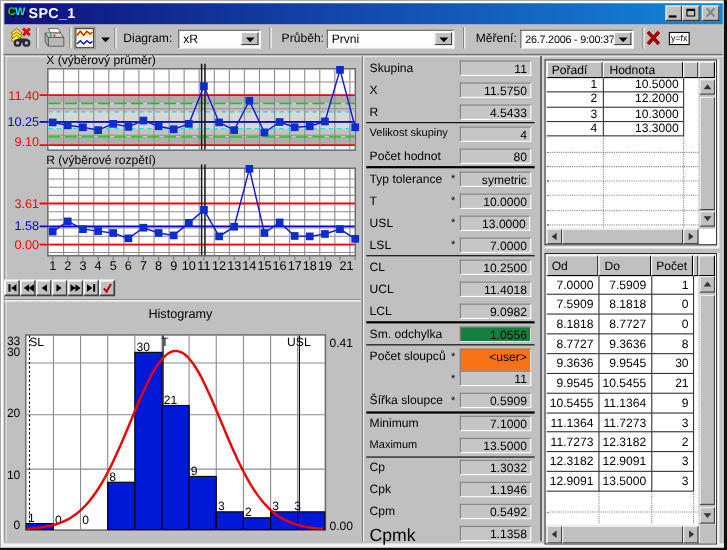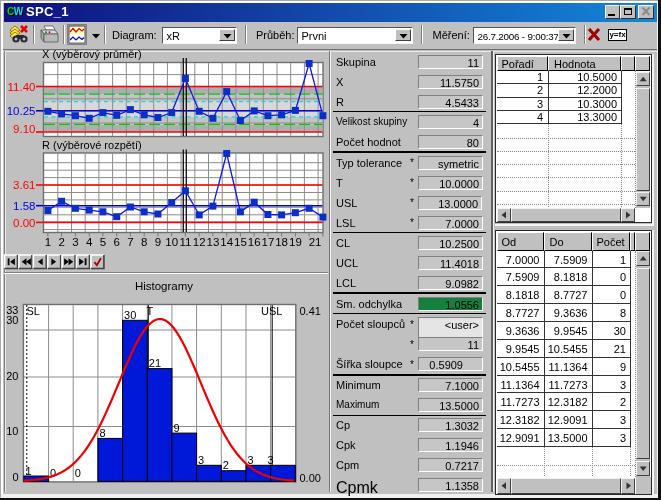--- a/index.html
+++ b/index.html
@@ -82,21 +82,21 @@
     <div style="position:absolute;left:421.5px;top:25px;width:1px;height:19px;background:#fff"></div>
     <div style="position:absolute;left:432.5px;top:29px;font-size:11px">Měření:</div>
     <div style="position:absolute;left:472.5px;top:26.5px;width:103px;height:17px;box-sizing:border-box;background:#fff;border-top:1.6px solid #555;border-left:1.6px solid #555;border-bottom:1.6px solid #f8f8f8;border-right:1.6px solid #f8f8f8;font-size:11px;padding:2px 0 0 4px"><span style="font-size:9.8px;letter-spacing:-0.2px">26.7.2006 - 9:00:37</span><div style="position:absolute;right:1px;top:1px;width:16px;height:12px;background:#c0c0c0;border-top:1.4px solid #fff;border-left:1.4px solid #fff;border-bottom:1.4px solid #404040;border-right:1.4px solid #404040;box-sizing:border-box"></div><svg style="position:absolute;right:4px;top:5.0px" width="9" height="6" viewBox="0 0 9 6">
         <polygon points="0.5,1 8.5,1 4.5,5.5" fill="#000"></polygon>
       </svg></div>
     <div style="position:absolute;left:583.5px;top:25px;width:1px;height:19px;background:#808080"></div>
     <div style="position:absolute;left:584.5px;top:25px;width:1px;height:19px;background:#fff"></div>
     <svg style="position:absolute;left:587px;top:27px" width="14" height="15" viewBox="0 0 14 15">
 <path d="M2 2 L12 13 M12 2 L2 13" stroke="#a40000" stroke-width="3.2"></path>
 </svg>
-    <div style="position:absolute;left:608px;top:28.5px;width:19px;height:12px;box-sizing:border-box;background:#fff;border:1px solid #000;font-size:8px;font-weight:bold;text-align:center;line-height:10px">y=fx</div>
+    <div style="position:absolute;left:608px;top:28.5px;width:19px;height:12px;box-sizing:border-box;background:#fff;border:1px solid #000;font-size:8px;font-weight:normal;text-align:center;line-height:10px">y=fx</div>
 <div style="position:absolute;left:3px;top:49.3px;width:654px;height:1.2px;background:#6e6e6e"></div>
     <div style="position:absolute;left:3px;top:50.5px;width:654px;height:1px;background:#e8e8e8"></div>
     <div style="position:absolute;left:4px;top:51px;width:1.3px;height:441px;background:#828282"></div>
     <div style="position:absolute;left:5.3px;top:51px;width:1px;height:441px;background:#e8e8e8"></div>
     <div style="position:absolute;left:328.5px;top:51px;width:1.5px;height:441px;background:#787878"></div>
     <div style="position:absolute;left:330px;top:51px;width:1.2px;height:441px;background:#f2f2f2"></div>
     <div style="position:absolute;left:491.2px;top:51px;width:2px;height:441px;background:#606060"></div>
     <div style="position:absolute;left:493.2px;top:51px;width:1px;height:441px;background:#f2f2f2"></div>
 <svg style="position:absolute;left:0;top:50px" width="332" height="443" viewBox="0 50 332 443">
       <g font-family="Liberation Sans, sans-serif">
@@ -390,38 +390,38 @@
     <div style="position:absolute;left:336px;top:257px;width:80px;height:12px;font-size:11px;white-space:nowrap">UCL</div>
     <div style="position:absolute;left:418px;top:256px;width:65px;height:14px;box-sizing:border-box;background:#c6c6c6;border-top:1px solid #808080;border-left:1px solid #808080;border-bottom:1px solid #fff;border-right:1px solid #fff;font-size:11px;text-align:right;padding:1px 3px 0 0;white-space:nowrap">11.4018</div>
     <div style="position:absolute;left:336px;top:277px;width:80px;height:12px;font-size:11px;white-space:nowrap">LCL</div>
     <div style="position:absolute;left:418px;top:276px;width:65px;height:14px;box-sizing:border-box;background:#c6c6c6;border-top:1px solid #808080;border-left:1px solid #808080;border-bottom:1px solid #fff;border-right:1px solid #fff;font-size:11px;text-align:right;padding:1px 3px 0 0;white-space:nowrap">9.0982</div>
     <div style="position:absolute;left:333px;top:292px;width:153px;height:1.6px;background:#000"></div>
     <div style="position:absolute;left:336px;top:297.5px;width:80px;height:12px;font-size:11px;white-space:nowrap">Sm. odchylka</div>
     <div style="position:absolute;left:418px;top:296.5px;width:65px;height:14px;box-sizing:border-box;background:#15803d;border-top:1px solid #808080;border-left:1px solid #808080;border-bottom:1px solid #fff;border-right:1px solid #fff;font-size:11px;text-align:right;padding:1px 3px 0 0;white-space:nowrap">1.0556</div>
     <div style="position:absolute;left:333px;top:312.7px;width:153px;height:1.6px;background:#000"></div>
     <div style="position:absolute;left:336px;top:318px;width:80px;height:12px;font-size:11px;white-space:nowrap">Počet sloupců</div>
     <div style="position:absolute;left:410px;top:318.5px;width:8px;height:12px;font-size:10px">*</div>
-    <div style="position:absolute;left:418px;top:317px;width:65px;height:26px;box-sizing:border-box;background:#e5e5e5;border-top:1px solid #808080;border-left:1px solid #808080;border-bottom:1px solid #fff;border-right:1px solid #fff;font-size:11px;text-align:right;padding:1px 3px 0 0;white-space:nowrap">&lt;user&gt;</div>
+    <div style="position:absolute;left:418px;top:317px;width:65px;height:26px;box-sizing:border-box;background:#f97316;border-top:1px solid #808080;border-left:1px solid #808080;border-bottom:1px solid #fff;border-right:1px solid #fff;font-size:11px;text-align:right;padding:1px 3px 0 0;white-space:nowrap">&lt;user&gt;</div>
     <div style="position:absolute;left:410px;top:338.5px;width:8px;height:12px;font-size:10px">*</div>
     <div style="position:absolute;left:418px;top:337px;width:65px;height:14px;box-sizing:border-box;background:#c6c6c6;border-top:1px solid #808080;border-left:1px solid #808080;border-bottom:1px solid #fff;border-right:1px solid #fff;font-size:11px;text-align:right;padding:1px 3px 0 0;white-space:nowrap">11</div>
     <div style="position:absolute;left:336px;top:358px;width:80px;height:12px;font-size:11px;white-space:nowrap">Šířka sloupce</div>
     <div style="position:absolute;left:410px;top:358.5px;width:8px;height:12px;font-size:10px">*</div>
-    <div style="position:absolute;left:418px;top:357px;width:65px;height:14px;box-sizing:border-box;background:#c6c6c6;border-top:1px solid #808080;border-left:1px solid #808080;border-bottom:1px solid #fff;border-right:1px solid #fff;font-size:11px;text-align:right;padding:1px 19px 0 0;white-space:nowrap">0.5909</div>
+    <div style="position:absolute;left:418px;top:357px;width:65px;height:14px;box-sizing:border-box;background:#c6c6c6;border-top:1px solid #808080;border-left:1px solid #808080;border-bottom:1px solid #fff;border-right:1px solid #fff;font-size:11px;text-align:right;padding:1px 3px 0 0;white-space:nowrap">0.5909</div>
     <div style="position:absolute;left:333px;top:374px;width:153px;height:1.6px;background:#000"></div>
     <div style="position:absolute;left:336px;top:378.5px;width:80px;height:12px;font-size:11px;white-space:nowrap">Minimum</div>
     <div style="position:absolute;left:418px;top:377.5px;width:65px;height:14px;box-sizing:border-box;background:#c6c6c6;border-top:1px solid #808080;border-left:1px solid #808080;border-bottom:1px solid #fff;border-right:1px solid #fff;font-size:11px;text-align:right;padding:1px 3px 0 0;white-space:nowrap">7.1000</div>
     <div style="position:absolute;left:336px;top:398.5px;width:80px;height:12px;font-size:10px;white-space:nowrap">Maximum</div>
     <div style="position:absolute;left:418px;top:397.5px;width:65px;height:14px;box-sizing:border-box;background:#c6c6c6;border-top:1px solid #808080;border-left:1px solid #808080;border-bottom:1px solid #fff;border-right:1px solid #fff;font-size:11px;text-align:right;padding:1px 3px 0 0;white-space:nowrap">13.5000</div>
     <div style="position:absolute;left:333px;top:414.5px;width:153px;height:1.6px;background:#000"></div>
     <div style="position:absolute;left:336px;top:418.5px;width:80px;height:12px;font-size:11px;white-space:nowrap">Cp</div>
     <div style="position:absolute;left:418px;top:417.5px;width:65px;height:14px;box-sizing:border-box;background:#c6c6c6;border-top:1px solid #808080;border-left:1px solid #808080;border-bottom:1px solid #fff;border-right:1px solid #fff;font-size:11px;text-align:right;padding:1px 3px 0 0;white-space:nowrap">1.3032</div>
     <div style="position:absolute;left:336px;top:438.5px;width:80px;height:12px;font-size:11px;white-space:nowrap">Cpk</div>
     <div style="position:absolute;left:418px;top:437.5px;width:65px;height:14px;box-sizing:border-box;background:#c6c6c6;border-top:1px solid #808080;border-left:1px solid #808080;border-bottom:1px solid #fff;border-right:1px solid #fff;font-size:11px;text-align:right;padding:1px 3px 0 0;white-space:nowrap">1.1946</div>
     <div style="position:absolute;left:336px;top:458.5px;width:80px;height:12px;font-size:11px;white-space:nowrap">Cpm</div>
-    <div style="position:absolute;left:418px;top:457.5px;width:65px;height:14px;box-sizing:border-box;background:#c6c6c6;border-top:1px solid #808080;border-left:1px solid #808080;border-bottom:1px solid #fff;border-right:1px solid #fff;font-size:11px;text-align:right;padding:1px 3px 0 0;white-space:nowrap">0.7217</div>
+    <div style="position:absolute;left:418px;top:457.5px;width:65px;height:14px;box-sizing:border-box;background:#c6c6c6;border-top:1px solid #808080;border-left:1px solid #808080;border-bottom:1px solid #fff;border-right:1px solid #fff;font-size:11px;text-align:right;padding:1px 3px 0 0;white-space:nowrap">0.5492</div>
     <div style="position:absolute;left:336px;top:478.5px;width:80px;height:12px;font-size:16px;white-space:nowrap">Cpmk</div>
     <div style="position:absolute;left:418px;top:477.5px;width:65px;height:14px;box-sizing:border-box;background:#c6c6c6;border-top:1px solid #808080;border-left:1px solid #808080;border-bottom:1px solid #fff;border-right:1px solid #fff;font-size:11px;text-align:right;padding:1px 3px 0 0;white-space:nowrap">1.1358</div>
 <div style="position:absolute;left:495px;top:54px;width:156.5px;height:169px;box-sizing:border-box;background:#fff;border:1.5px solid #2a2a2a"></div>
     <div style="position:absolute;left:652px;top:54px;width:1.5px;height:170.5px;background:#f5f5f5"></div>
     <div style="position:absolute;left:495px;top:224px;width:158.5px;height:1.5px;background:#f5f5f5"></div>
     <div style="position:absolute;left:496.5px;top:55.5px;width:51.5px;height:15.5px;box-sizing:border-box;background:#c0c0c0;border-top:1px solid #fff;border-left:1px solid #fff;border-bottom:1px solid #000;border-right:1px solid #000;font-size:11px;padding:1.5px 0 0 4px">Pořadí</div>
     <div style="position:absolute;left:548px;top:55.5px;width:73px;height:15.5px;box-sizing:border-box;background:#c0c0c0;border-top:1px solid #fff;border-left:1px solid #fff;border-bottom:1px solid #000;border-right:1px solid #000;font-size:11px;padding:1.5px 0 0 5px">Hodnota</div>
     <div style="position:absolute;left:621px;top:55.5px;width:13.5px;height:15.5px;box-sizing:border-box;background:#c0c0c0;border-top:1px solid #fff;border-left:1px solid #fff;border-bottom:1px solid #000;border-right:1px solid #000;font-size:11px;padding:1.5px 0 0 2px"></div>
     <div style="position:absolute;left:634.5px;top:55.5px;width:15.5px;height:15.5px;box-sizing:border-box;background:#c0c0c0;border-top:1px solid #fff;border-left:1px solid #fff;border-bottom:1px solid #000;border-right:1px solid #000;font-size:11px;padding:1.5px 0 0 2px"></div>
     <div style="position:absolute;left:496.5px;top:71.0px;width:51.5px;height:13.3px;font-size:11px;text-align:right;padding-right:5px;box-sizing:border-box;border-bottom:1px solid #333">1</div>

